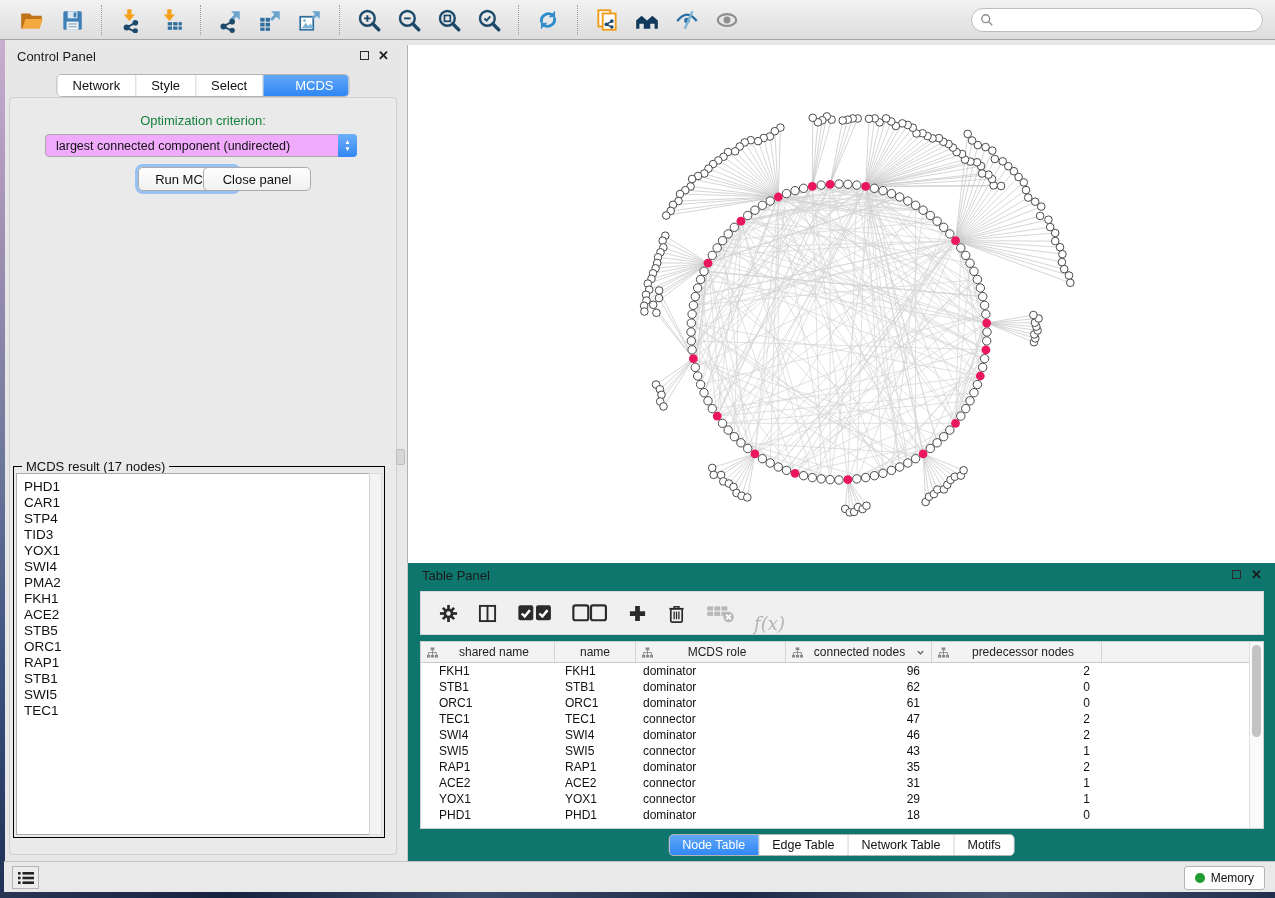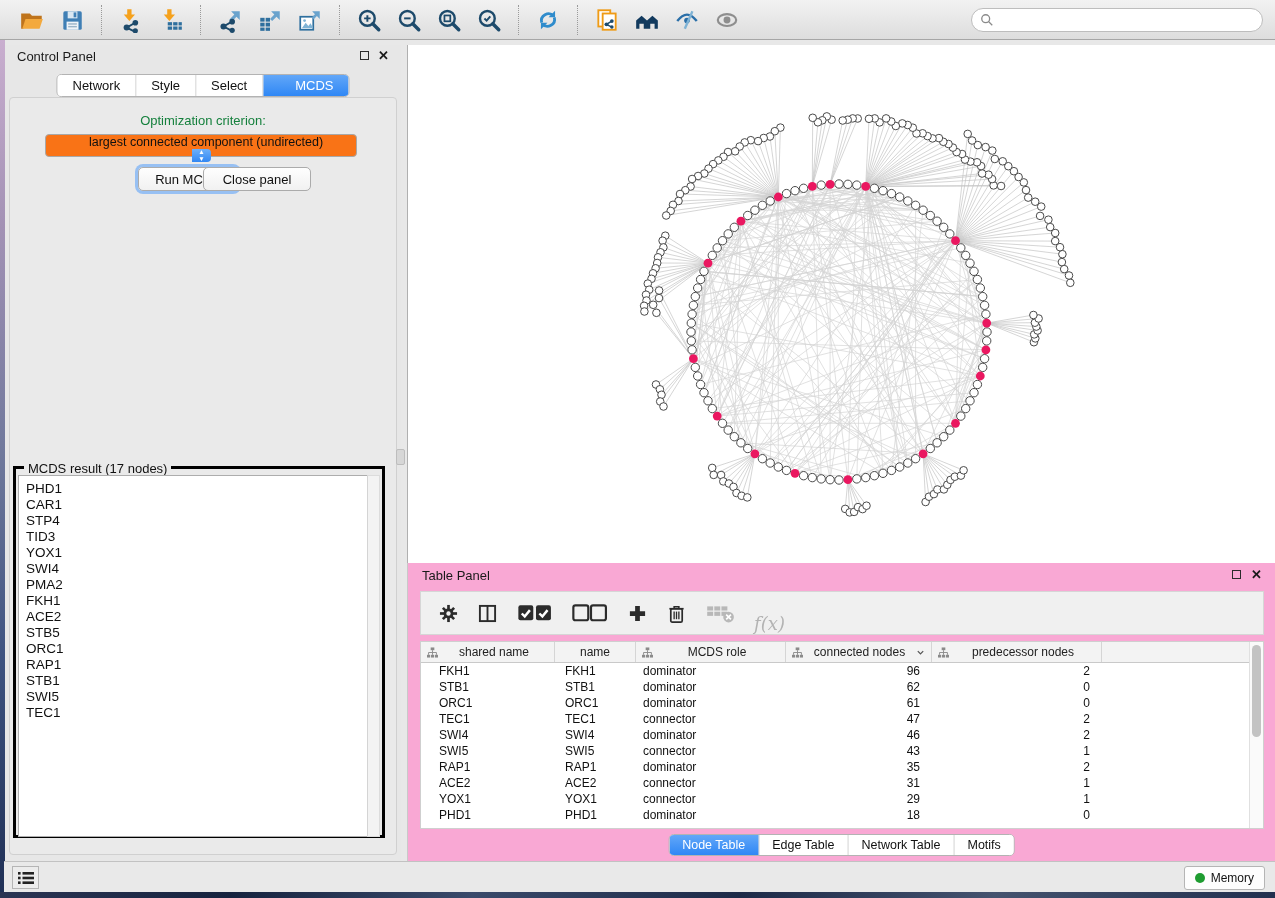--- a/index.html
+++ b/index.html
@@ -40,35 +40,35 @@
   .cp-close { position:absolute; right:12px; top:6px; }
   .seg { position:absolute; top:29px; left:50%; transform:translateX(-50%);
     display:flex; border:1px solid #b3b3b3; border-radius:5px; overflow:hidden; background:#fff; }
   .seg .tab { padding:3px 15px; font-size:13px; color:#111; background:#fff;
     border-right:1px solid #c6c6c6; cursor:default; }
   .seg .tab:last-child { border-right:none;padding-left:32px; }
   .seg .tab.sel { background:linear-gradient(#62a7f8,#2f87f5); color:#fff; }
   .cp-body { position:absolute; left:4px; top:52px; width:388px; height:758px;
     background:#eaeaea; border:1px solid #d0d0d0; border-radius:4px; }
   .opt-label { position:absolute; top:68px; width:100%; text-align:center; font-size:13px; color:#15803d; }
-  .dropdown { position:absolute; left:40px; top:89px; width:312px; height:23px; background:#f97316;
-    border:1px solid #a8a8a8; border-radius:4px; display:flex; align-items:center;flex-direction:column; }
+  .dropdown { position:absolute; left:40px; top:89px; width:312px; height:23px; background:#f0abfc;
+    border:1px solid #a8a8a8; border-radius:4px; display:flex; align-items:center; }
   .dropdown .val { flex:1; font-size:12.5px; padding-left:10px; color:#111; white-space:nowrap; }
   .dropdown .stepper { width:19px; height:23px; margin-right:-1px; border-radius:0 4px 4px 0;
     background:linear-gradient(#6db0f9,#3287f3); display:flex; flex-direction:column;
     align-items:center; justify-content:center; gap:1px; }
   .dropdown .stepper span { color:#fff; font-size:6.5px; line-height:6px; }
   .btn { position:absolute; height:24px; background:linear-gradient(#fefefe,#f1f1f1);
     border:1px solid #ababab; border-radius:5px; font-size:13px; color:#111;
     display:flex; align-items:center; justify-content:center; cursor:default; }
   .btn.focusring { box-shadow:0 0 0 3px rgba(82,156,250,.55);margin-left:45px; }
   .run-btn { left:88px; top:122px; width:100px; }
   .closepanel-btn { left:198px; top:122px; width:108px; }
   .mcds-group { position:absolute; left:8px; top:421px; width:372px; height:372px;
-    border:3px solid #000000; }
+    border:1px solid #000000; }
   .mcds-legend { position:absolute; left:8px; top:-8px; background:#eaeaea; padding:0 4px;
     font-size:13px; color:#111; }
   .mcds-list { position:absolute; left:2px; top:6px; width:355px; height:362px; background:#fff;
     border:1px solid #adadad; overflow:hidden; }
   .mcds-scroll { position:absolute; right:2px; top:6px; width:13px; height:362px;
     background:#f3f3f3; border:1px solid #dcdcdc; border-left:1px solid #d4d4d4; }
   .mcds-item { font-size:13.5px; color:#111; line-height:16px; padding-left:7px; }
   .mcds-list .pad { height:5px; }
 
   
@@ -82,21 +82,21 @@
     background:linear-gradient(#f1f1f1,#dedede); border-bottom:1px solid #b6b6b6; }
   .tl { position:absolute; top:3px; width:12px; height:12px; border-radius:50%; }
   .tl.red { left:8px; background:#fc5b57; border:0.5px solid #d94c45; }
   .tl.yellow { left:28px; background:#fdbe41; border:0.5px solid #dba23a; }
   .tl.green { left:48px; background:#35c84a; border:0.5px solid #2aa63c; }
   .net-title { position:absolute; top:2px; width:100%; text-align:center; font-size:12px; color:#222; }
   .net-canvas { position:absolute; left:0; top:18px; width:868px; height:500px; background:#fff; }
 
   
   .table-panel { position:absolute; left:407px; top:563px; width:868px; height:298px;
-    background:#f9a8d4; border-left:1px solid #c9c9c9; }
+    background:#0f766e; border-left:1px solid #c9c9c9; }
   .tp-head .ptitle { position:absolute; left:14px; top:5px; }
   .tp-float { position:absolute; right:34px; top:7px; }
   .tp-close { position:absolute; right:13px; top:7px; }
   .tp-toolbar { position:absolute; left:12px; top:28px; width:844px; height:44px;
     background:#f0f0f0; border:1px solid #d6d6d6; display:flex; align-items:center;
     padding-left:18px; gap:20px; }
   .tico { display:flex; align-items:center; justify-content:center; height:22px; }
   .tico svg { height:19px; }
   .fx { font-family:"DejaVu Serif",serif; font-style:italic; font-size:18px; color:#b3b3b3;margin-top:20px; }
 

